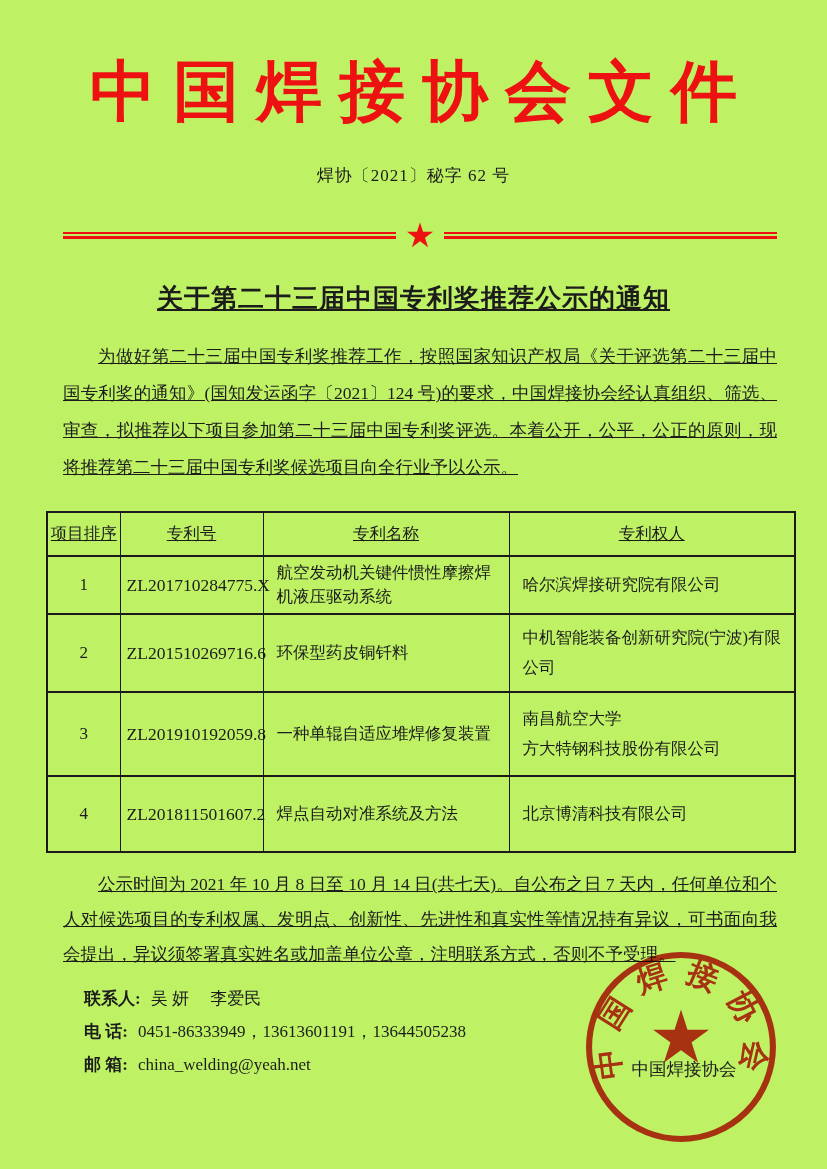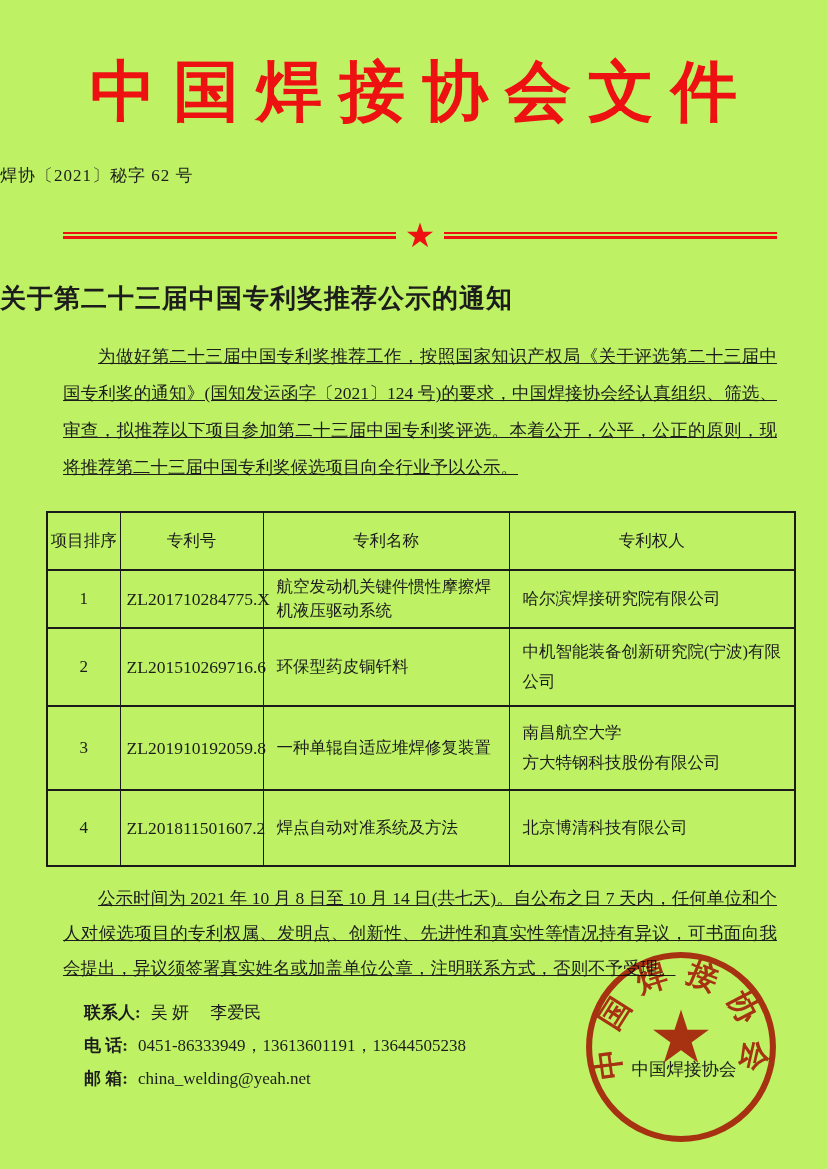--- a/index.html
+++ b/index.html
@@ -25,20 +25,21 @@
     color: var(--red);
     font-size: 66px;
     font-weight: 700;
     letter-spacing: 17px;
     line-height: 1.4;
     white-space: nowrap;
     text-indent: 17px; 
   }
   .doc-number {
     margin-top: 26px;
+    text-align: center;
     font-size: 17px;
     letter-spacing: 1px;
   }
   
   .red-separator {
     display: flex;
     align-items: center;
     margin: 34px 50px 0 63px;
     height: 28px;
   }
@@ -50,24 +51,26 @@
   }
   .sep-star {
     color: var(--red);
     font-size: 34px;
     line-height: 28px;
     margin: 0 9px;
     font-family: "DejaVu Sans", sans-serif;
   }
   .notice-title {
     margin-top: 32px;
+    text-align: center;
     font-size: 26px;
     font-weight: 700;
     font-family: "Liberation Sans", sans-serif;
     letter-spacing: 1px;
+    text-decoration: underline;
   }
   .para {
     margin: 22px 50px 0 63px;
     font-size: 17.5px;
     text-align: justify;
     text-indent: 2em;
     text-decoration: underline;
   }
   .para.intro { line-height: 37px; }
   .para.closing { line-height: 35px; margin-top: 14px; }
@@ -80,21 +83,21 @@
     border: 2px solid #1a1a1a;
   }
   .patent-table th, .patent-table td {
     border: 1px solid #1a1a1a;
     border-top: 2px solid #1a1a1a;
     border-bottom: 2px solid #1a1a1a;
     vertical-align: middle;
     font-weight: normal;
     font-size: 16.5px;
   }
-  .patent-table thead tr { height: 58px; }
+  .patent-table thead tr { height: 44px; text-decoration: underline; }
   .patent-table tbody tr.r1 { height: 57px; }
   .patent-table tbody tr.r2 { height: 78px; }
   .patent-table tbody tr.r3 { height: 84px; }
   .patent-table tbody tr.r4 { height: 76px; }
   .patent-table th { text-align: center; }
   .col-rank  { width: 73px; }
   .col-no    { width: 143px; }
   .col-name  { width: 246px; }
   .col-owner { width: 286px; }
   .patent-table td.c-rank { text-align: center; font-size: 17px; }

